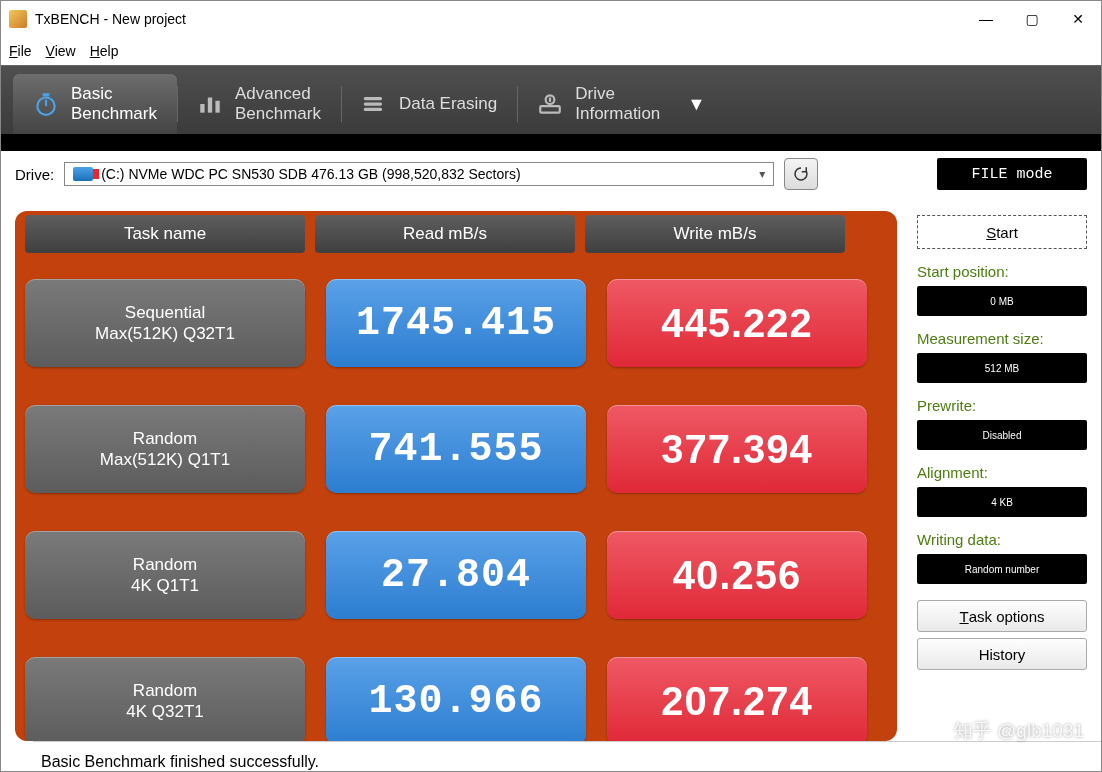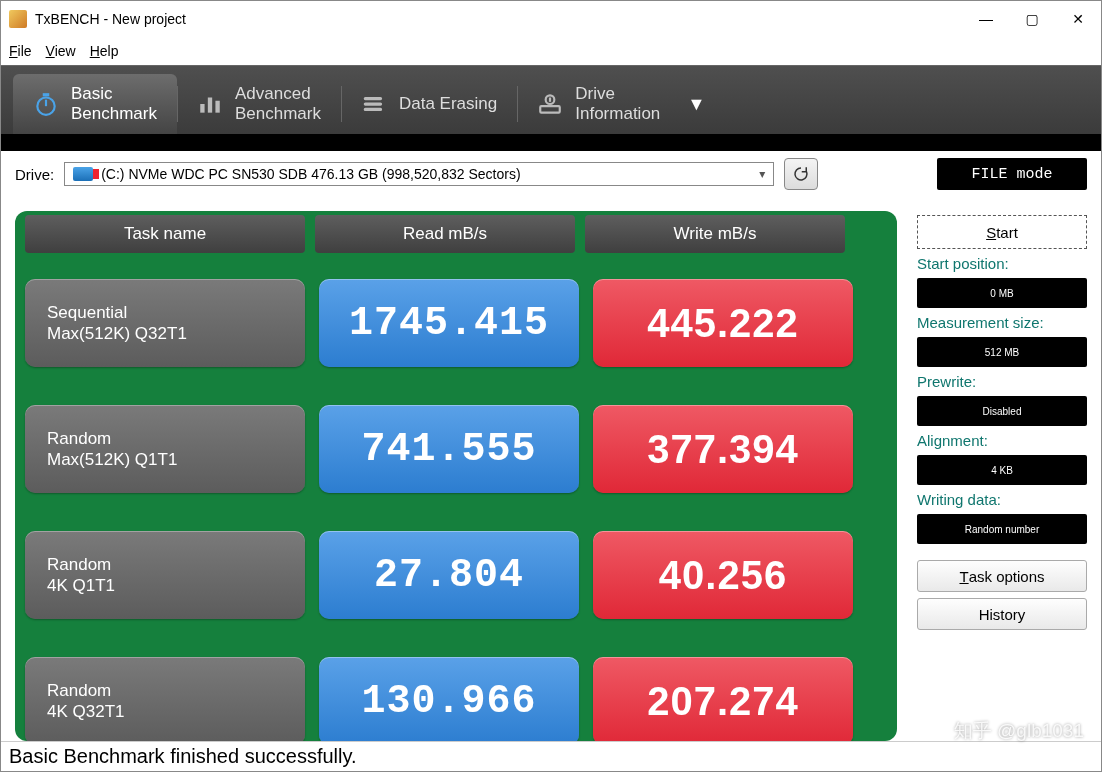--- a/index.html
+++ b/index.html
@@ -22,34 +22,34 @@
 .blackbar { height: 16px; background: #000; }
 .drivebar { height: 46px; display: flex; align-items: center; padding: 0 14px; gap: 10px; background: #fff; }
 .drivebar .lbl { font-size: 15px; }
 .drivebar .driveicon { width: 20px; height: 14px; background: linear-gradient(#4aa3e8,#1b6fb7); border-radius: 2px; position: relative; }
 .drivebar .driveicon::after { content:""; position:absolute; right:-6px; top:2px; width:6px; height:10px; background:#ef222e; }
 .drivebar .drivebox { flex: 0 0 710px; height: 24px; border: 1px solid #888; display: flex; align-items: center; padding: 0 8px; gap: 8px; font-size: 14px; }
 .drivebar .drivebox .arrow { margin-left: auto; font-size: 12px; color: #555; }
 .drivebar .refresh { width: 34px; height: 32px; border: 1px solid #888; border-radius: 4px; display: flex; align-items: center; justify-content: center; background: linear-gradient(#f4f4f4,#dcdcdc); }
 .drivebar .filemode { width: 150px; height: 32px; background: #000; color: #fff; display: flex; align-items: center; justify-content: center; font-size: 15px; border-radius: 2px; margin-left: auto; font-family: Liberation Mono, monospace; }
 .mainarea { flex: 1; background: #fff; display: flex; padding: 14px 14px 0 14px; gap: 20px; overflow: hidden; }
-.leftside { flex: 1; background: #15803d; border-radius: 12px; padding: 4px 0; }
+.leftside { flex: 1; background: #c2410c; border-radius: 12px; padding: 4px 0; text-align: center; }
 .resulthdr { display: grid; grid-template-columns: 280px 260px 260px; gap: 10px; padding: 0 10px; }
 .resulthdr .hcell { background: linear-gradient(#5e5e5e,#3f3f3f); color: #fff; height: 38px; display: flex; align-items: center; justify-content: center; font-size: 17px; border-radius: 4px; }
-.resrow { display: grid; grid-template-columns: 280px 260px 260px; gap: 14px; padding: 12px 10px; margin-top: 14px; }
+.resrow { display: grid; grid-template-columns: 280px 260px 260px; gap: 21px; padding: 12px 10px; margin-top: 14px; }
 .taskcell { background: linear-gradient(#7a7a7a,#5c5c5c); color: #fff; height: 88px; border-radius: 10px; padding: 0 22px; display: flex; flex-direction: column; justify-content: center; font-size: 17px; line-height: 1.25; box-shadow: inset 0 1px 0 rgba(255,255,255,.3), 0 1px 2px rgba(0,0,0,.3); }
 .valcell { height: 88px; border-radius: 10px; display: flex; align-items: center; justify-content: center; color: #fff; font-size: 40px; font-weight: 700; letter-spacing: 1px; box-shadow: inset 0 1px 0 rgba(255,255,255,.35), 0 1px 2px rgba(0,0,0,.3); }
 .valcell.read { background: linear-gradient(#5aa1e8,#2c7dd0); font-family: Liberation Mono, monospace; }
 .valcell.write { background: linear-gradient(#ef5964,#e02837); }
 .rightside { width: 170px; display: flex; flex-direction: column; gap: 6px; padding-top: 4px; }
 .startbtn { height: 34px; border: 1px dashed #555; background: #fff; display: flex; align-items: center; justify-content: center; font-size: 15px; }
-.paramlbl { font-size: 15px; color: #0f766e; margin-top: 0; }
+.paramlbl { font-size: 15px; color: #4d7c0f; margin-top: 8px; }
 .paramval { height: 30px; background: #000; color: #fff; display: flex; align-items: center; justify-content: center; font-size: 10px; border-radius: 2px; }
 .optbtn { height: 32px; border: 1px solid #aaa; background: linear-gradient(#fefefe,#e9e9e9); display: flex; align-items: center; justify-content: center; font-size: 15px; border-radius: 3px; }
-.statusbar { height: 30px; border-top: 1px solid #ccc; display: flex; align-items: center; padding: 0 8px; font-size: 20px; color: #000; }
+.statusbar { height: 30px; border-top: 1px solid #ccc; display: flex; align-items: flex-end; padding: 0 8px; font-size: 16px; color: #000; margin-left: 32px; }
 .watermark { position: absolute; right: 18px; bottom: 28px; color: rgba(255,255,255,.85); font-size: 19px; text-shadow: 0 0 3px rgba(0,0,0,.4); pointer-events: none; }
 </style>
 </head>
 <body>
 
 <div class="titlebar">
   <span class="appicon"></span>
   <span class="title">TxBENCH - New project</span>
   <div class="winbtns">
     <div class="winbtn">—</div>

